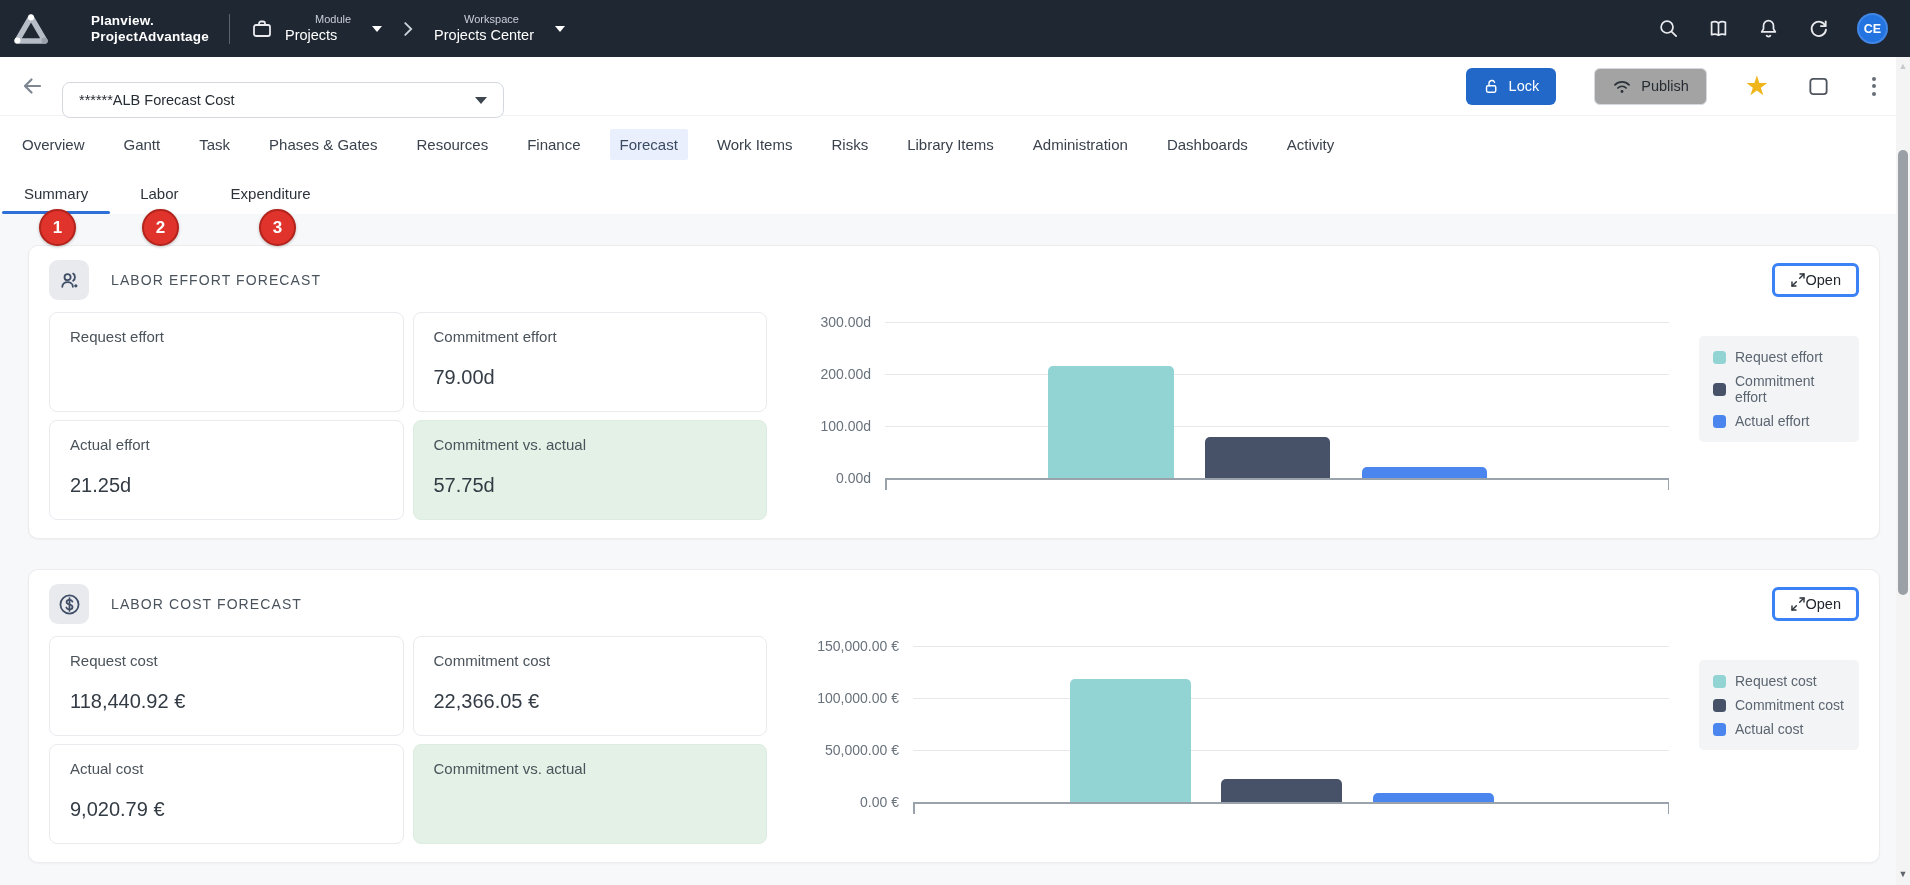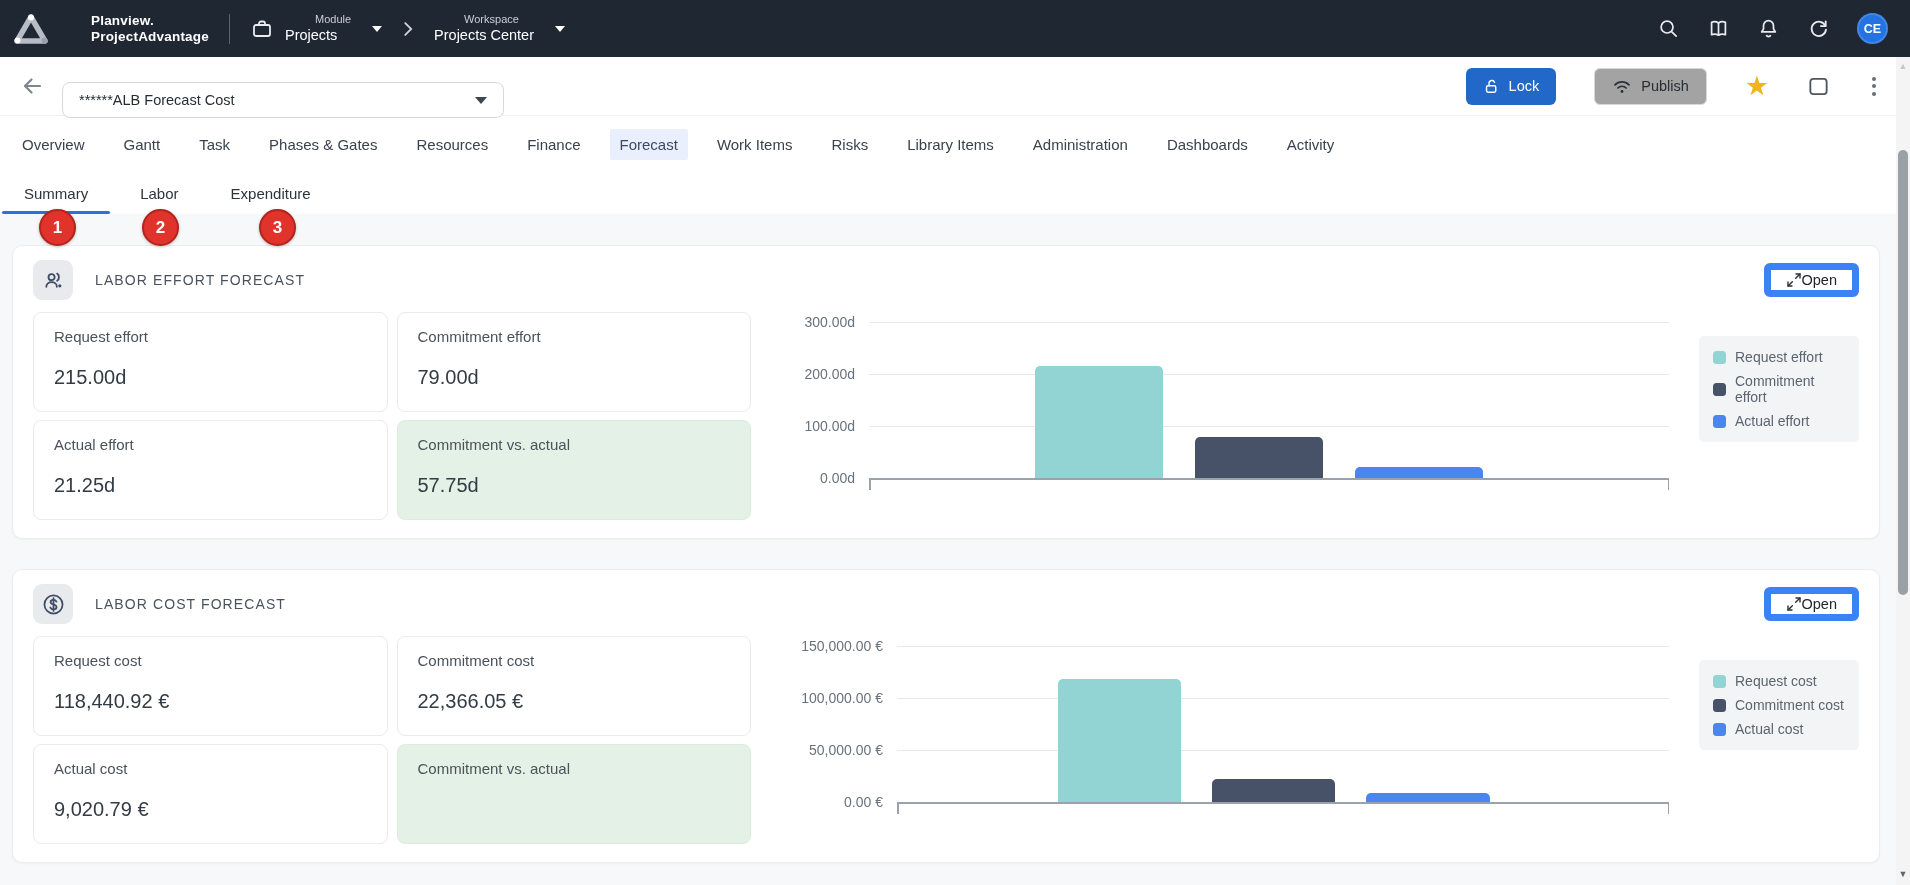--- a/index.html
+++ b/index.html
@@ -39,27 +39,27 @@
   
   .tabbar { background:#fff; display:flex; gap:19px; padding:13px 12px; }
   .tab { height:31px; line-height:31px; padding:0 10px; font-size:15px; color:#3a424d; cursor:pointer; border-radius:2px; white-space:nowrap; }
   .tab.active { background:#e9effc; color:#3b4a63; }
   .subtabs { background:#fff; display:flex; padding-left:2px; gap:8px; height:41px; }
   .subtab { padding:0 22px; display:flex; align-items:center; font-size:15px; color:#2d343c; cursor:pointer; position:relative; }
   .subtab.active::after { content:""; position:absolute; left:0; right:0; bottom:0; height:3px; background:#2f6fd8; border-radius:3px; }
   .badge { position:absolute; width:37px; height:37px; border-radius:50%; display:flex; align-items:center; justify-content:center;
     color:#fff; font-size:17px; font-weight:700; border:2px solid #b3241c; z-index:6; box-shadow:0 1px 3px rgba(0,0,0,.25); }
   
-  .content { position:absolute; top:213px; left:0; right:14px; bottom:0; padding:32px 16px 0 12px; overflow:hidden; }
+  .content { position:absolute; top:213px; left:0; right:14px; bottom:0; padding:32px 16px 0 28px; overflow:hidden; }
   .card { background:#fff; border-radius:10px; border:1px solid #ececee; box-shadow:0 1px 2px rgba(20,24,31,.04);
     padding:14px 20px 18px; margin-bottom:30px; }
   .card-header { display:flex; align-items:center; margin-bottom:12px; }
   .card-icon { width:40px; height:40px; border-radius:9px; background:#e8eaee; display:flex; align-items:center; justify-content:center; }
   .card-title { margin-left:22px; font-size:14px; letter-spacing:1.1px; color:#4a535c; font-weight:500; }
-  .open-btn { margin-left:auto; height:34px; background:#fff; border:7px solid #3b82f6; border-radius:6px; display:flex;
+  .open-btn { margin-left:auto; height:34px; background:#fff; border:3px solid #3b82f6; border-radius:6px; display:flex;
     align-items:center; gap:0; padding:0 15px; font-size:14.5px; color:#21262c; cursor:pointer; }
   .card-body { display:flex; gap:22px; }
   .tiles { width:718px; flex:none; display:grid; grid-template-columns:1fr 1fr; gap:8px 9px; }
   .tile { border:1px solid #e9ebee; border-radius:8px; padding:15px 20px; height:100px; background:#fff; }
   .tile .t-label { font-size:15px; color:#4a525a; }
   .tile .t-value { font-size:20px; color:#333b44; margin-top:21px; }
   .tile.highlight { background:#e4f1e7; border-color:#dcecdf; }
   .chart-wrap { flex:1; display:flex; gap:26px; }
   .chart { flex:1; position:relative; height:200px; }
   .plot { position:absolute; top:10px; right:4px; height:158px; border-bottom:2px solid #9aa2ab; }
@@ -245,21 +245,20 @@
               <path d="M3 15 v6 h6"></path>
           </svg>
         </span>
         <span>Open</span>
       </button>
     </div>
     <div class="card-body">
       <div class="tiles">
         <div class="tile">
           <div class="t-label">Request effort</div>
-          <div class="t-value">215.00d</div>
         </div>
         <div class="tile">
           <div class="t-label">Commitment effort</div>
           <div class="t-value">79.00d</div>
         </div>
         <div class="tile">
           <div class="t-label">Actual effort</div>
           <div class="t-value">21.25d</div>
         </div>
         <div class="tile highlight">

